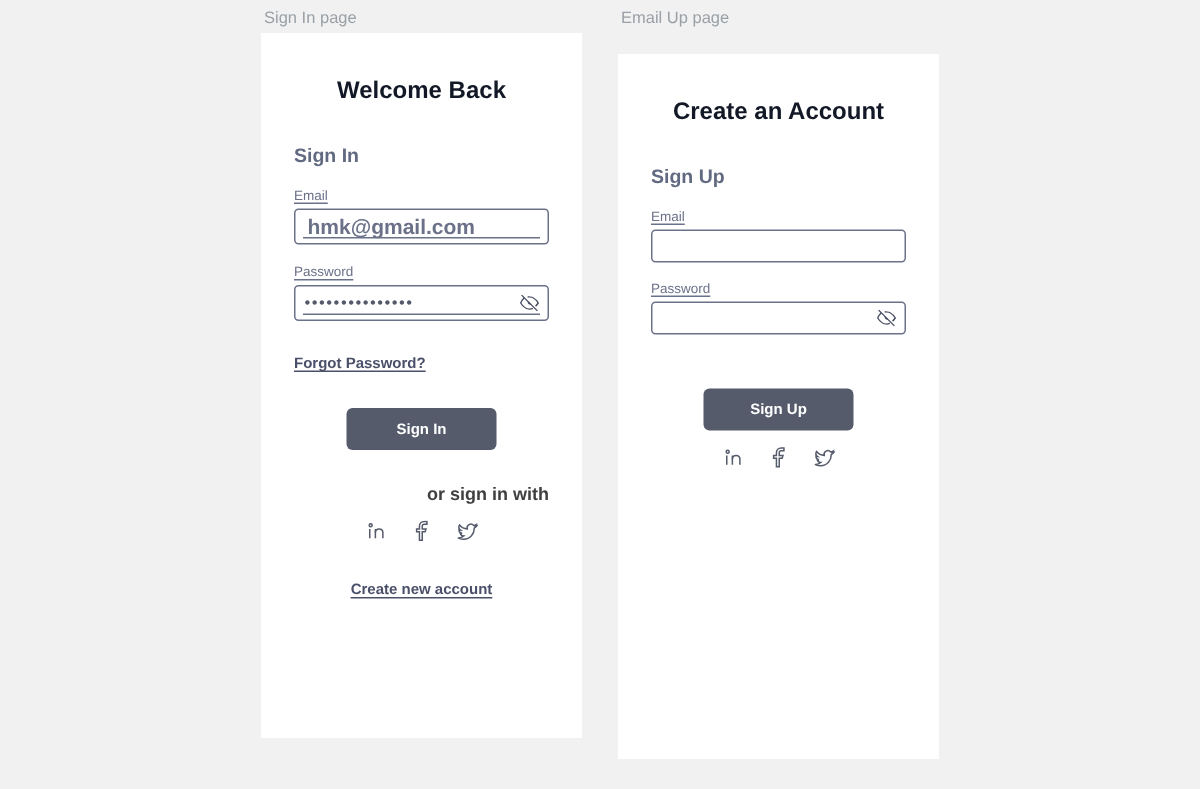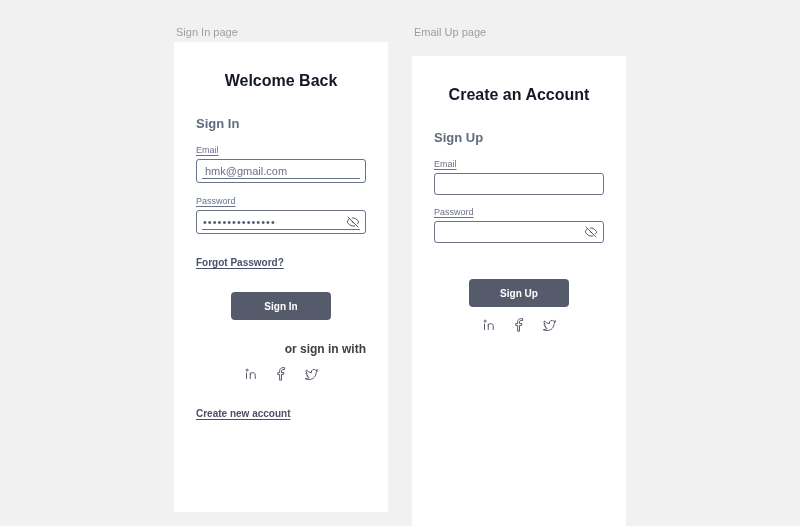--- a/index.html
+++ b/index.html
@@ -9,21 +9,21 @@
     background: #f1f1f1;
     font-family: -apple-system, BlinkMacSystemFont, "Segoe UI", Arial, sans-serif;
     color: #1e2232;
   }
   .stage {
     width: 800px; height: 526px;
     position: relative;
     display: flex;
     justify-content: center;
     gap: 24px;
-    padding-top: 20px;
+    padding-top: 0;
   }
   .col {
     display: flex;
     flex-direction: column;
     align-items: center;
   }
   .col-label {
     align-self: flex-start;
     font-size: 11px;
     color: #9aa0a6;
@@ -66,23 +66,24 @@
     width: 100%;
     height: 24px;
     border: 1px solid #6b7189;
     border-radius: 3px;
     padding: 0 6px;
   }
   .input-box input {
     border: none;
     outline: none;
     width: 100%;
-    font-size: 11px;
+    font-size: 14px;
     color: #6b7189;
     background: transparent;
+    font-weight: bold;
   }
   .under-line {
     height: 1px;
     background: #6b7189;
     margin: 0 6px;
     position: relative;
     top: -5px;
     width: calc(100% - 12px);
   }
   .input-box.with-icon { padding-right: 22px; }
@@ -132,21 +133,21 @@
     margin-top: 10px;
   }
   .socials span {
     width: 16px; height: 16px;
     display: flex; align-items: center; justify-content: center;
     cursor: pointer;
   }
   .socials svg { width: 15px; height: 15px; stroke: #565b6c; fill: none; stroke-width: 1.6; }
   .bottom-link {
     display: block;
-    text-align: left;
+    text-align: center;
     font-size: 10px;
     color: #4a5069;
     text-decoration: underline;
     text-underline-offset: 2px;
     font-weight: 600;
     margin-top: 26px;
   }
   .pw-dots {
     letter-spacing: 1px;
     font-size: 11px;

